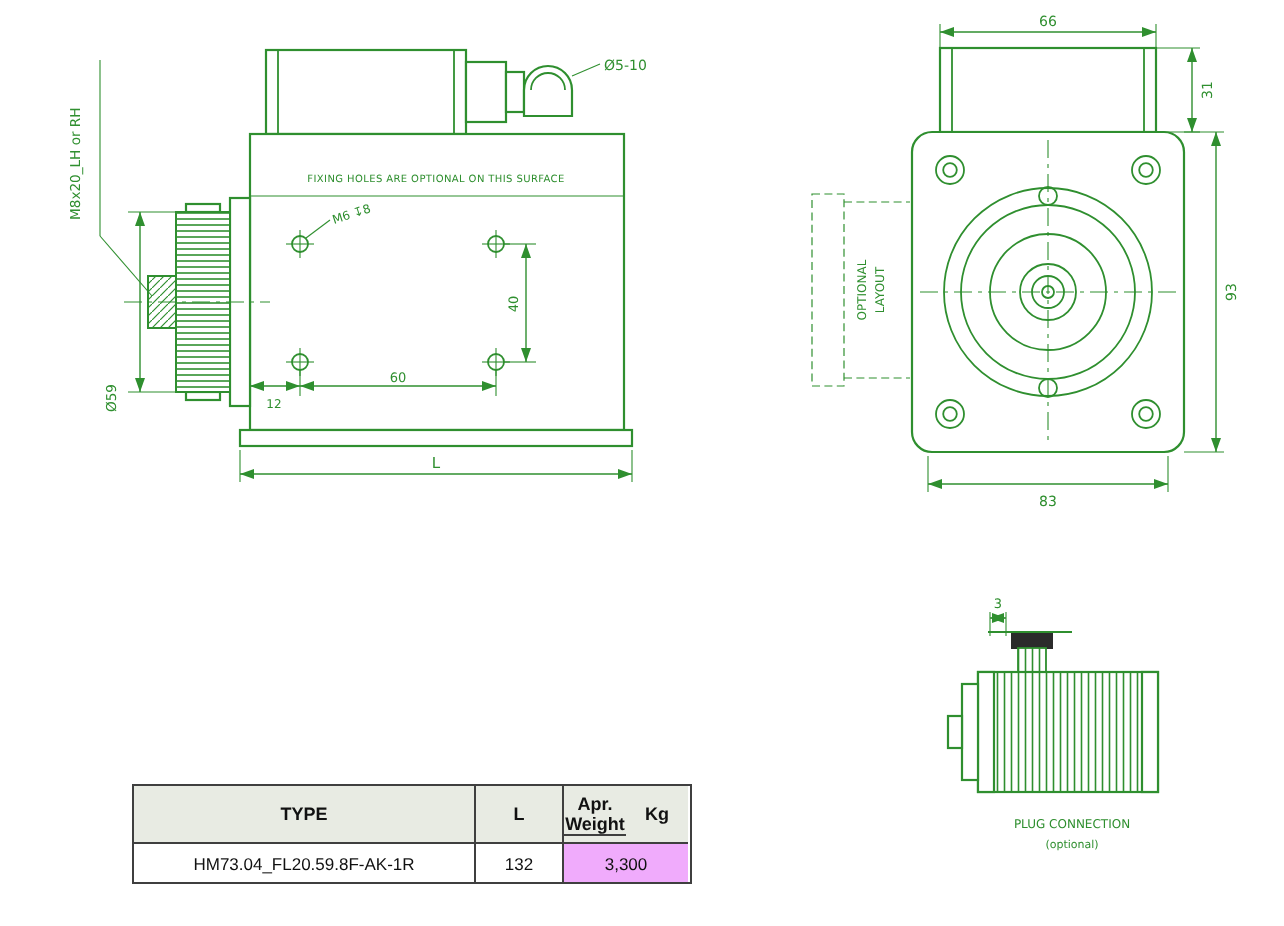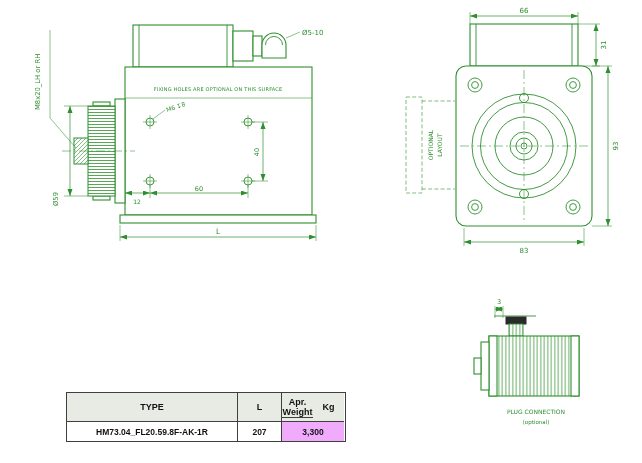--- a/index.html
+++ b/index.html
@@ -14,21 +14,21 @@
   .cl{stroke:#2f8f2f;stroke-width:0.55;fill:none;stroke-dasharray:9 3 2 3;}
   .dash{stroke:#2f8f2f;stroke-width:0.6;fill:none;stroke-dasharray:4 2.2;}
 
   
   .spec-table{position:absolute;left:66px;top:392px;width:278px;border:1.2px solid #3f3f3f;
               color:#111;}
   .thead,.trow{display:grid;grid-template-columns:171px 44px 62px;}
   .cell{border-right:0.8px solid #3f3f3f;border-bottom:0.8px solid #3f3f3f;
         display:flex;align-items:center;justify-content:center;text-align:center;}
   .cell:last-child{border-right:none;}
-  .trow .cell{border-bottom:none;height:19px;font-size:8.5px;font-weight:bold;}
+  .trow .cell{border-bottom:none;height:19px;font-size:8.5px;}
   .thead .cell{height:28px;background:#e8ebe3;font-weight:bold;font-size:9px;}
   .weight-h{flex-direction:row;padding:0;}
   .weight-h span{display:flex;align-items:center;justify-content:center;width:100%;flex:1;}
   .weight-h span:first-child{border-bottom:0.8px solid #3f3f3f;}
   .shaded{background:#f0abfc;}
 </style>
 </head>
 <body>
 
 <div class="stage">
@@ -217,18 +217,18 @@
   <div class="thead">
     <div class="cell">TYPE</div>
     <div class="cell">L</div>
     <div class="cell weight-h">
       <span>Apr. Weight</span>
       <span>Kg</span>
     </div>
   </div>
   <div class="trow">
     <div class="cell">HM73.04_FL20.59.8F-AK-1R</div>
-    <div class="cell">207</div>
+    <div class="cell">132</div>
     <div class="cell shaded">3,300</div>
   </div>
 </div>
 
 </div>
 
 </body></html>

